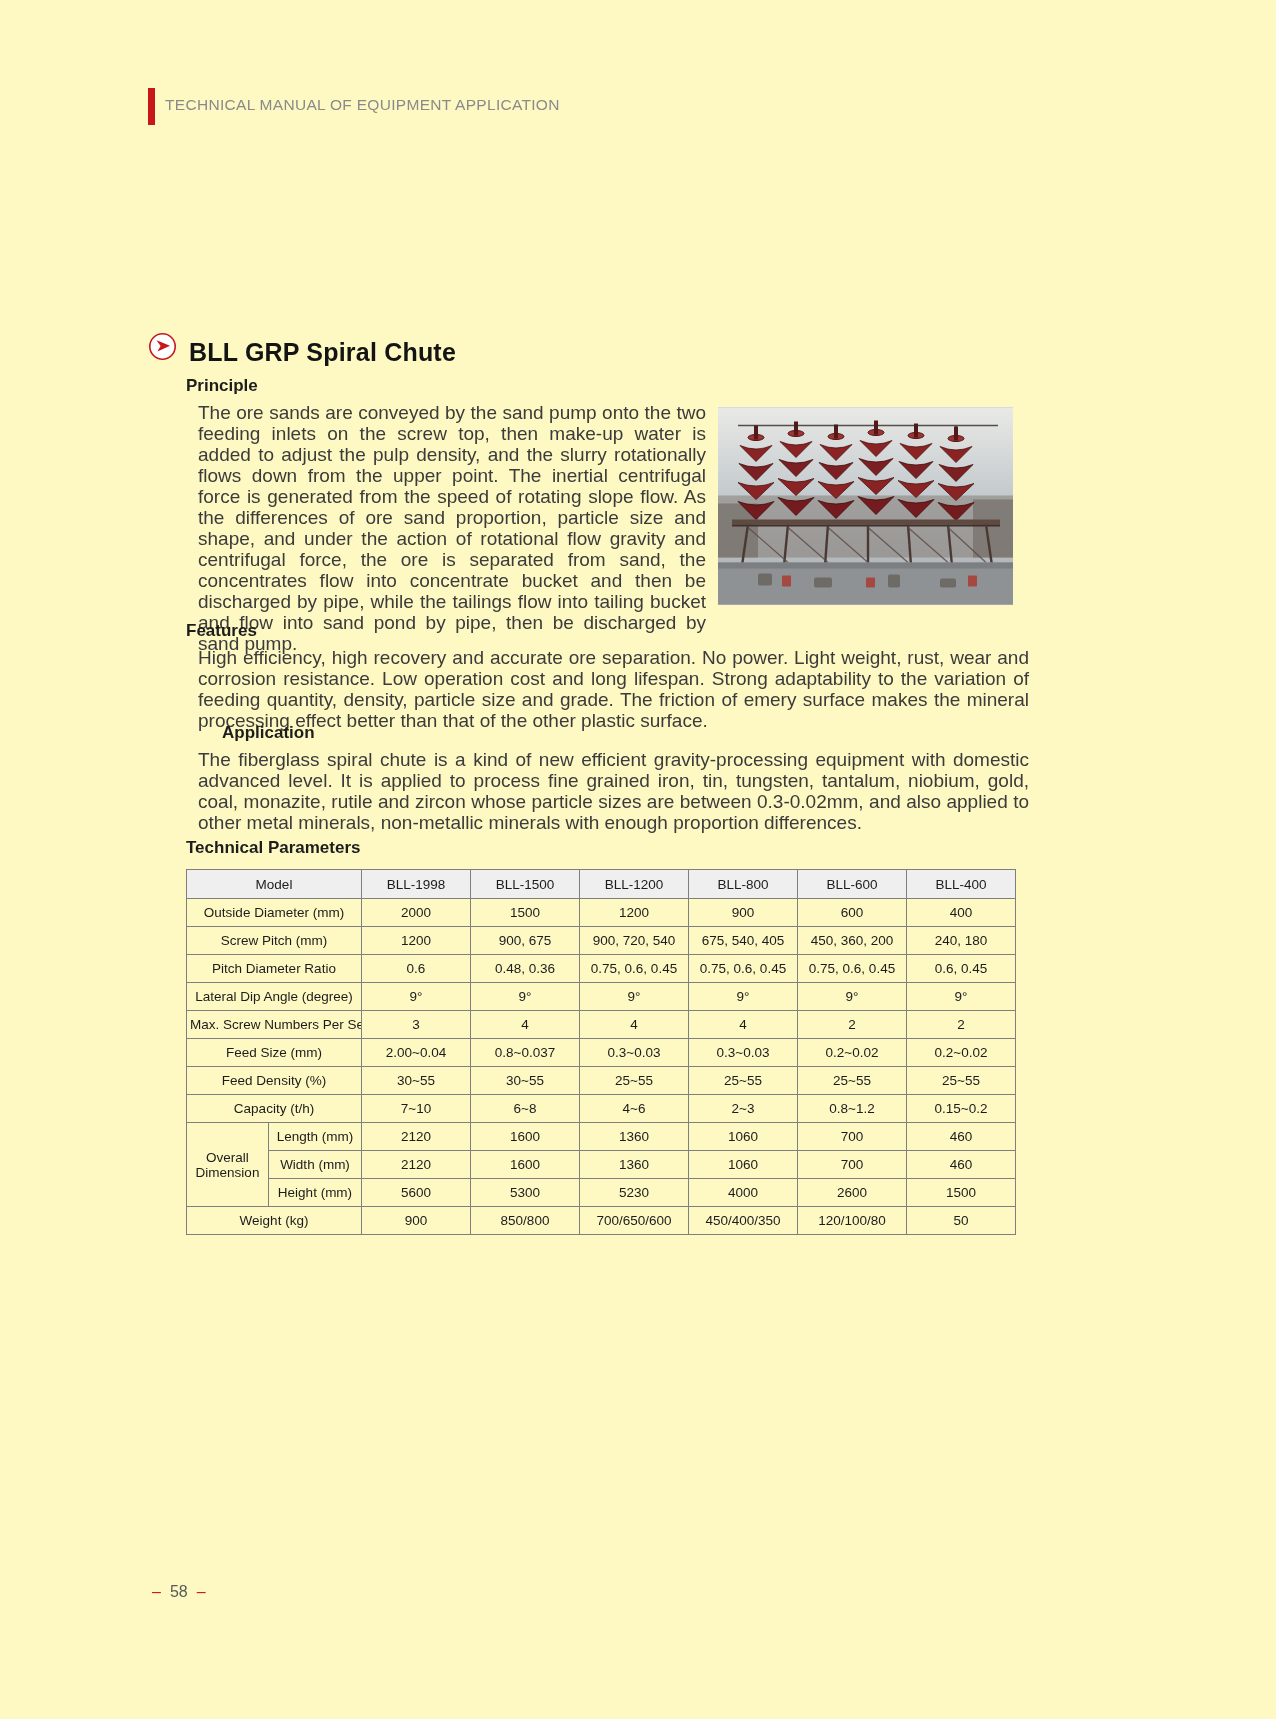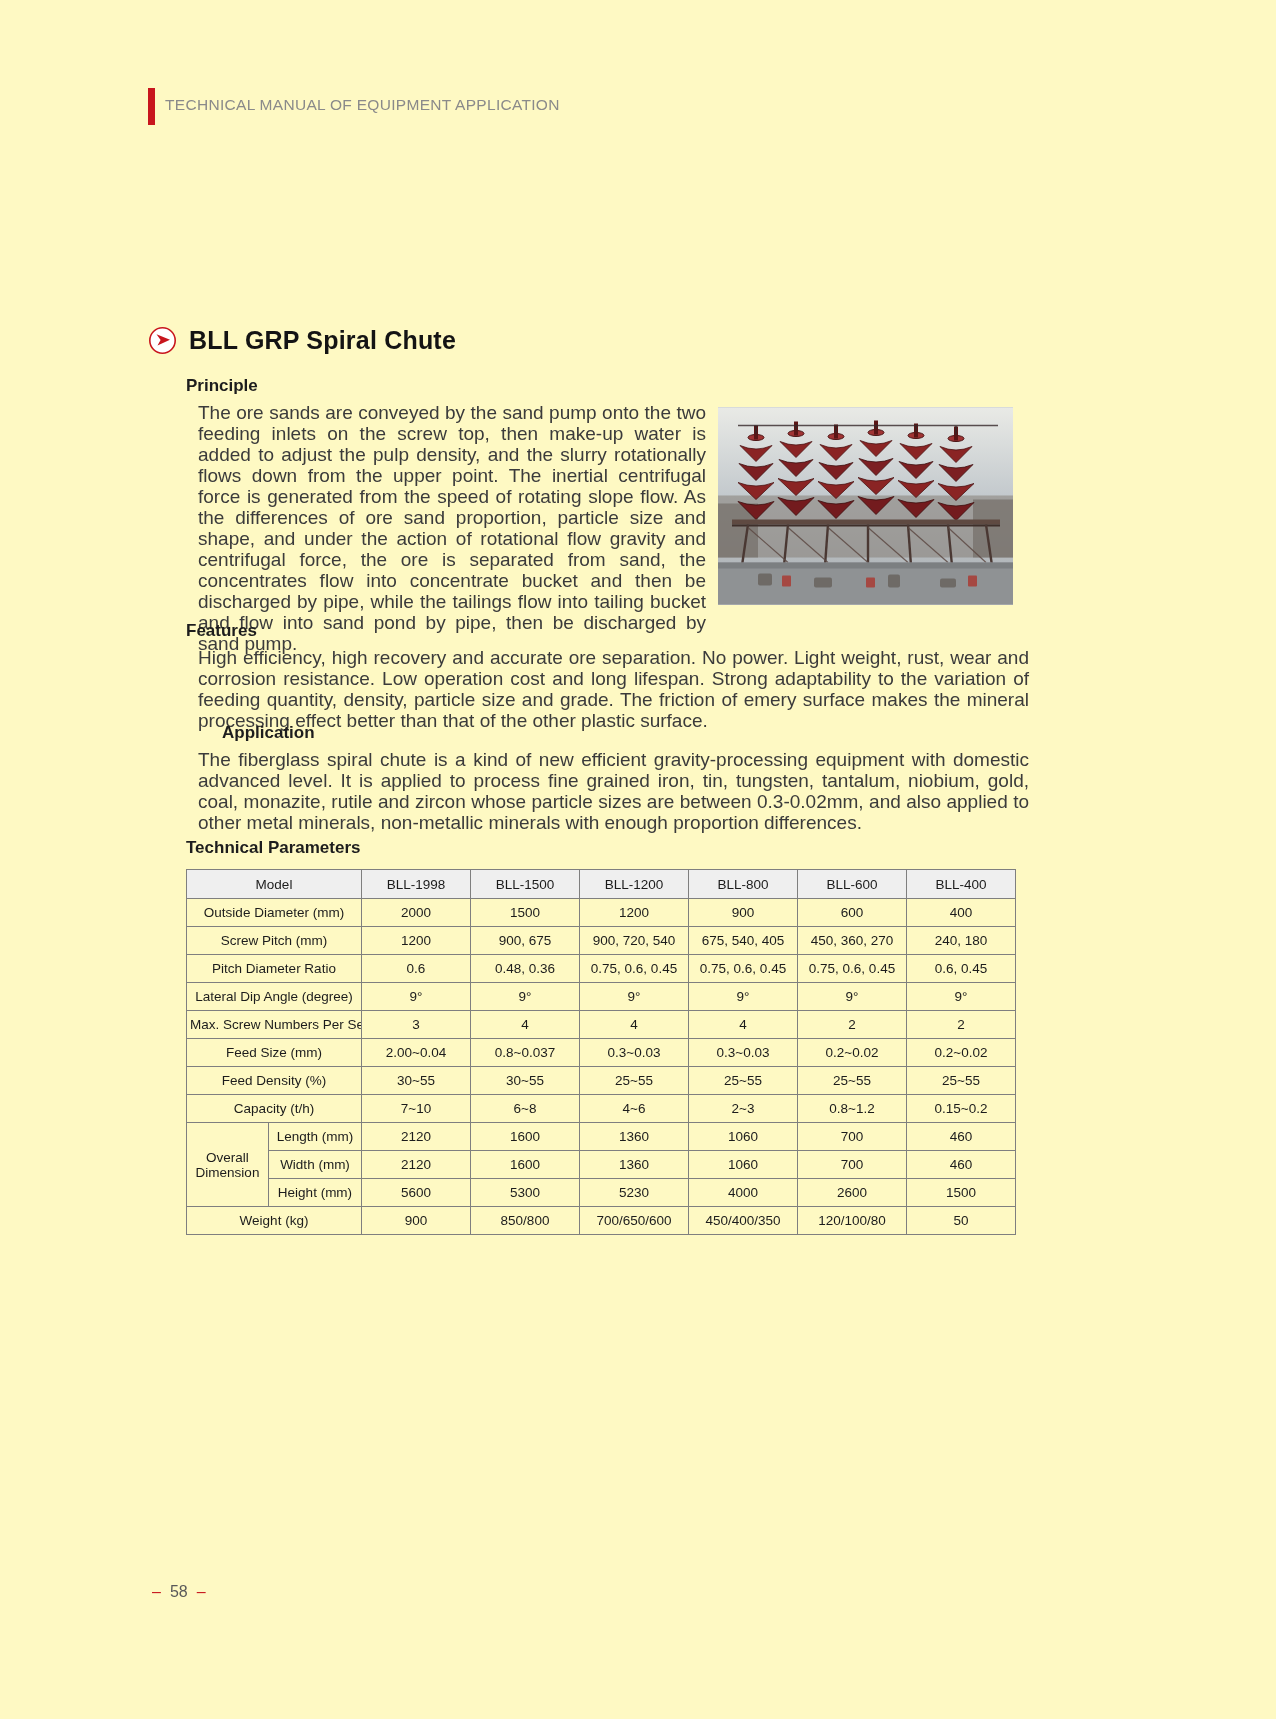--- a/index.html
+++ b/index.html
@@ -7,21 +7,21 @@
     position:relative;width:1276px;height:1719px;background:#fef9c3;
     font-family:"Liberation Sans","DejaVu Sans",sans-serif;color:#3b3b3b;
     margin:0 auto;overflow:hidden;
   }
   
   .hdr-bar{position:absolute;left:148px;top:88px;width:7px;height:37px;background:#c8161d;}
   .hdr-text{position:absolute;left:165px;top:96px;font-size:15.5px;color:#8a8a8a;letter-spacing:.3px;}
   
   .title-row{position:absolute;left:148px;top:326px;display:flex;align-items:center;gap:12px;}
   .title-icon{width:29px;height:29px;flex:0 0 auto;}
-  .page-title{font-size:25px;font-weight:bold;color:#141414;letter-spacing:.2px;}
+  .page-title{font-size:25px;font-weight:bold;color:#141414;letter-spacing:.2px;margin-top:12px;}
   
   .sec-h{position:absolute;left:186px;font-size:17px;font-weight:bold;color:#1d1d1d;}
   .para{position:absolute;left:198px;font-size:19px;line-height:21px;color:#3b3b3b;text-align:justify;}
   
   .photo{position:absolute;left:718px;top:407px;width:295px;height:198px;overflow:hidden;background:#c7ccd0;}
   .photo svg{display:block;width:100%;height:100%;}
   
   .tbl-wrap{position:absolute;left:186px;top:869px;width:830px;}
   table.params{border-collapse:collapse;width:100%;table-layout:fixed;font-size:13.5px;color:#1c1c1c;}
   table.params td,table.params th{
@@ -166,21 +166,21 @@
           <td>600</td>
           <td>400</td>
         </tr>
 
         <tr>
           <td colspan="2">Screw Pitch (mm)</td>
           <td>1200</td>
           <td>900, 675</td>
           <td>900, 720, 540</td>
           <td>675, 540, 405</td>
-          <td>450, 360, 270</td>
+          <td>450, 360, 200</td>
           <td>240, 180</td>
         </tr>
 
         <tr>
           <td colspan="2">Pitch Diameter Ratio</td>
           <td>0.6</td>
           <td>0.48, 0.36</td>
           <td>0.75, 0.6, 0.45</td>
           <td>0.75, 0.6, 0.45</td>
           <td>0.75, 0.6, 0.45</td>

